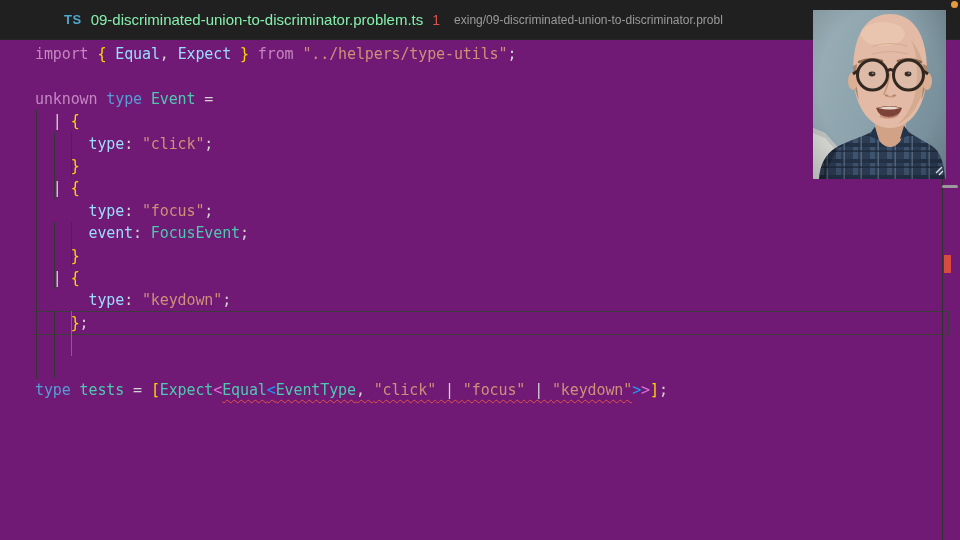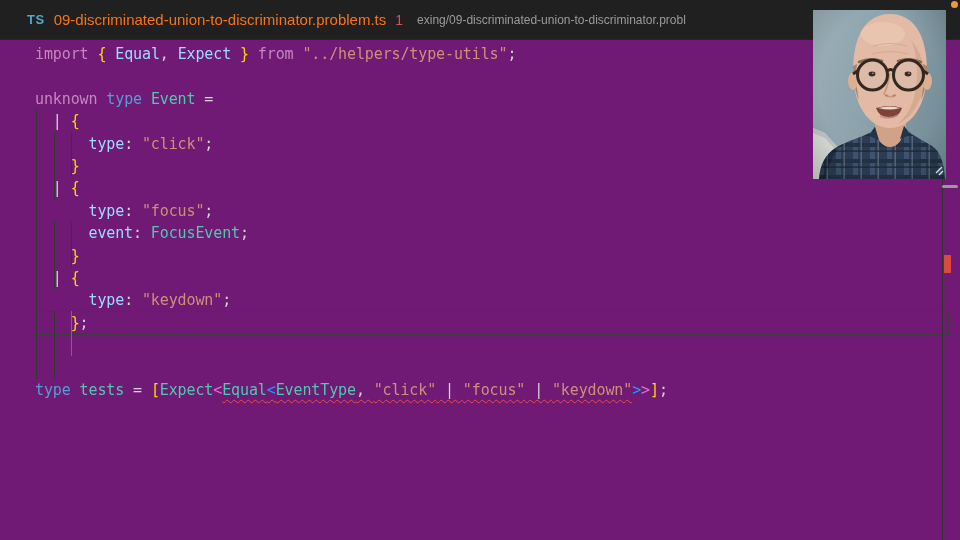--- a/index.html
+++ b/index.html
@@ -1,22 +1,22 @@
 <!DOCTYPE html>
 <html><head>
 <meta charset="utf-8">
 <style>
   html,body{margin:0;padding:0;width:960px;height:540px;overflow:hidden;background:#1f1f1f;font-family:"Liberation Sans",sans-serif;}
   .screen{position:absolute;inset:0;width:960px;height:540px;}
 
   
-  .tabbar{position:absolute;left:0;top:0;width:960px;height:40px;background:#202021;display:flex;align-items:center;box-sizing:border-box;border-bottom:1px solid #262627;}
+  .tabbar{position:absolute;left:0;top:0;width:960px;height:40px;background:#202021;display:flex;align-items:center;box-sizing:border-box;border-bottom:1px solid #262627;padding-left:37px;}
   .tab{display:flex;align-items:center;height:100%;}
   .ts-icon{color:#4FA8C9;font-weight:bold;font-size:13px;margin:0 9px 0 27px;letter-spacing:.5px;font-family:"Liberation Sans",sans-serif;}
-  .fname{color:#f97316;font-size:15px;white-space:nowrap;}
+  .fname{color:#86efac;font-size:15px;white-space:nowrap;}
   .errcount{color:#D9534E;font-size:14px;margin-left:9px;}
   .crumb{color:#9B9B9B;font-size:12px;margin-left:14px;white-space:nowrap;overflow:hidden;}
 
   
   .editor{position:absolute;left:0;top:40px;width:960px;height:500px;background:#701a75;}
   .code{position:absolute;left:35px;top:3px;font-family:"DejaVu Sans Mono",monospace;font-size:15px;letter-spacing:-0.12px;color:#D4D4D4;z-index:2;}
   .code-line{height:22.4px;line-height:22.4px;white-space:pre;}
   .tok-kwc{color:#C586C0}.tok-kw{color:#569CD6}.tok-type{color:#4EC9B0}.tok-var{color:#9CDCFE}
   .tok-str{color:#CE9178}.tok-p{color:#D4D4D4}.tok-b1{color:#FFD700}.tok-b2{color:#DA70D6}.tok-b3{color:#179FFF}
   .squiggle{text-decoration-line:underline;text-decoration-style:wavy;text-decoration-color:#E4504A;text-decoration-thickness:1px;text-underline-offset:4px;text-decoration-skip-ink:none;}

